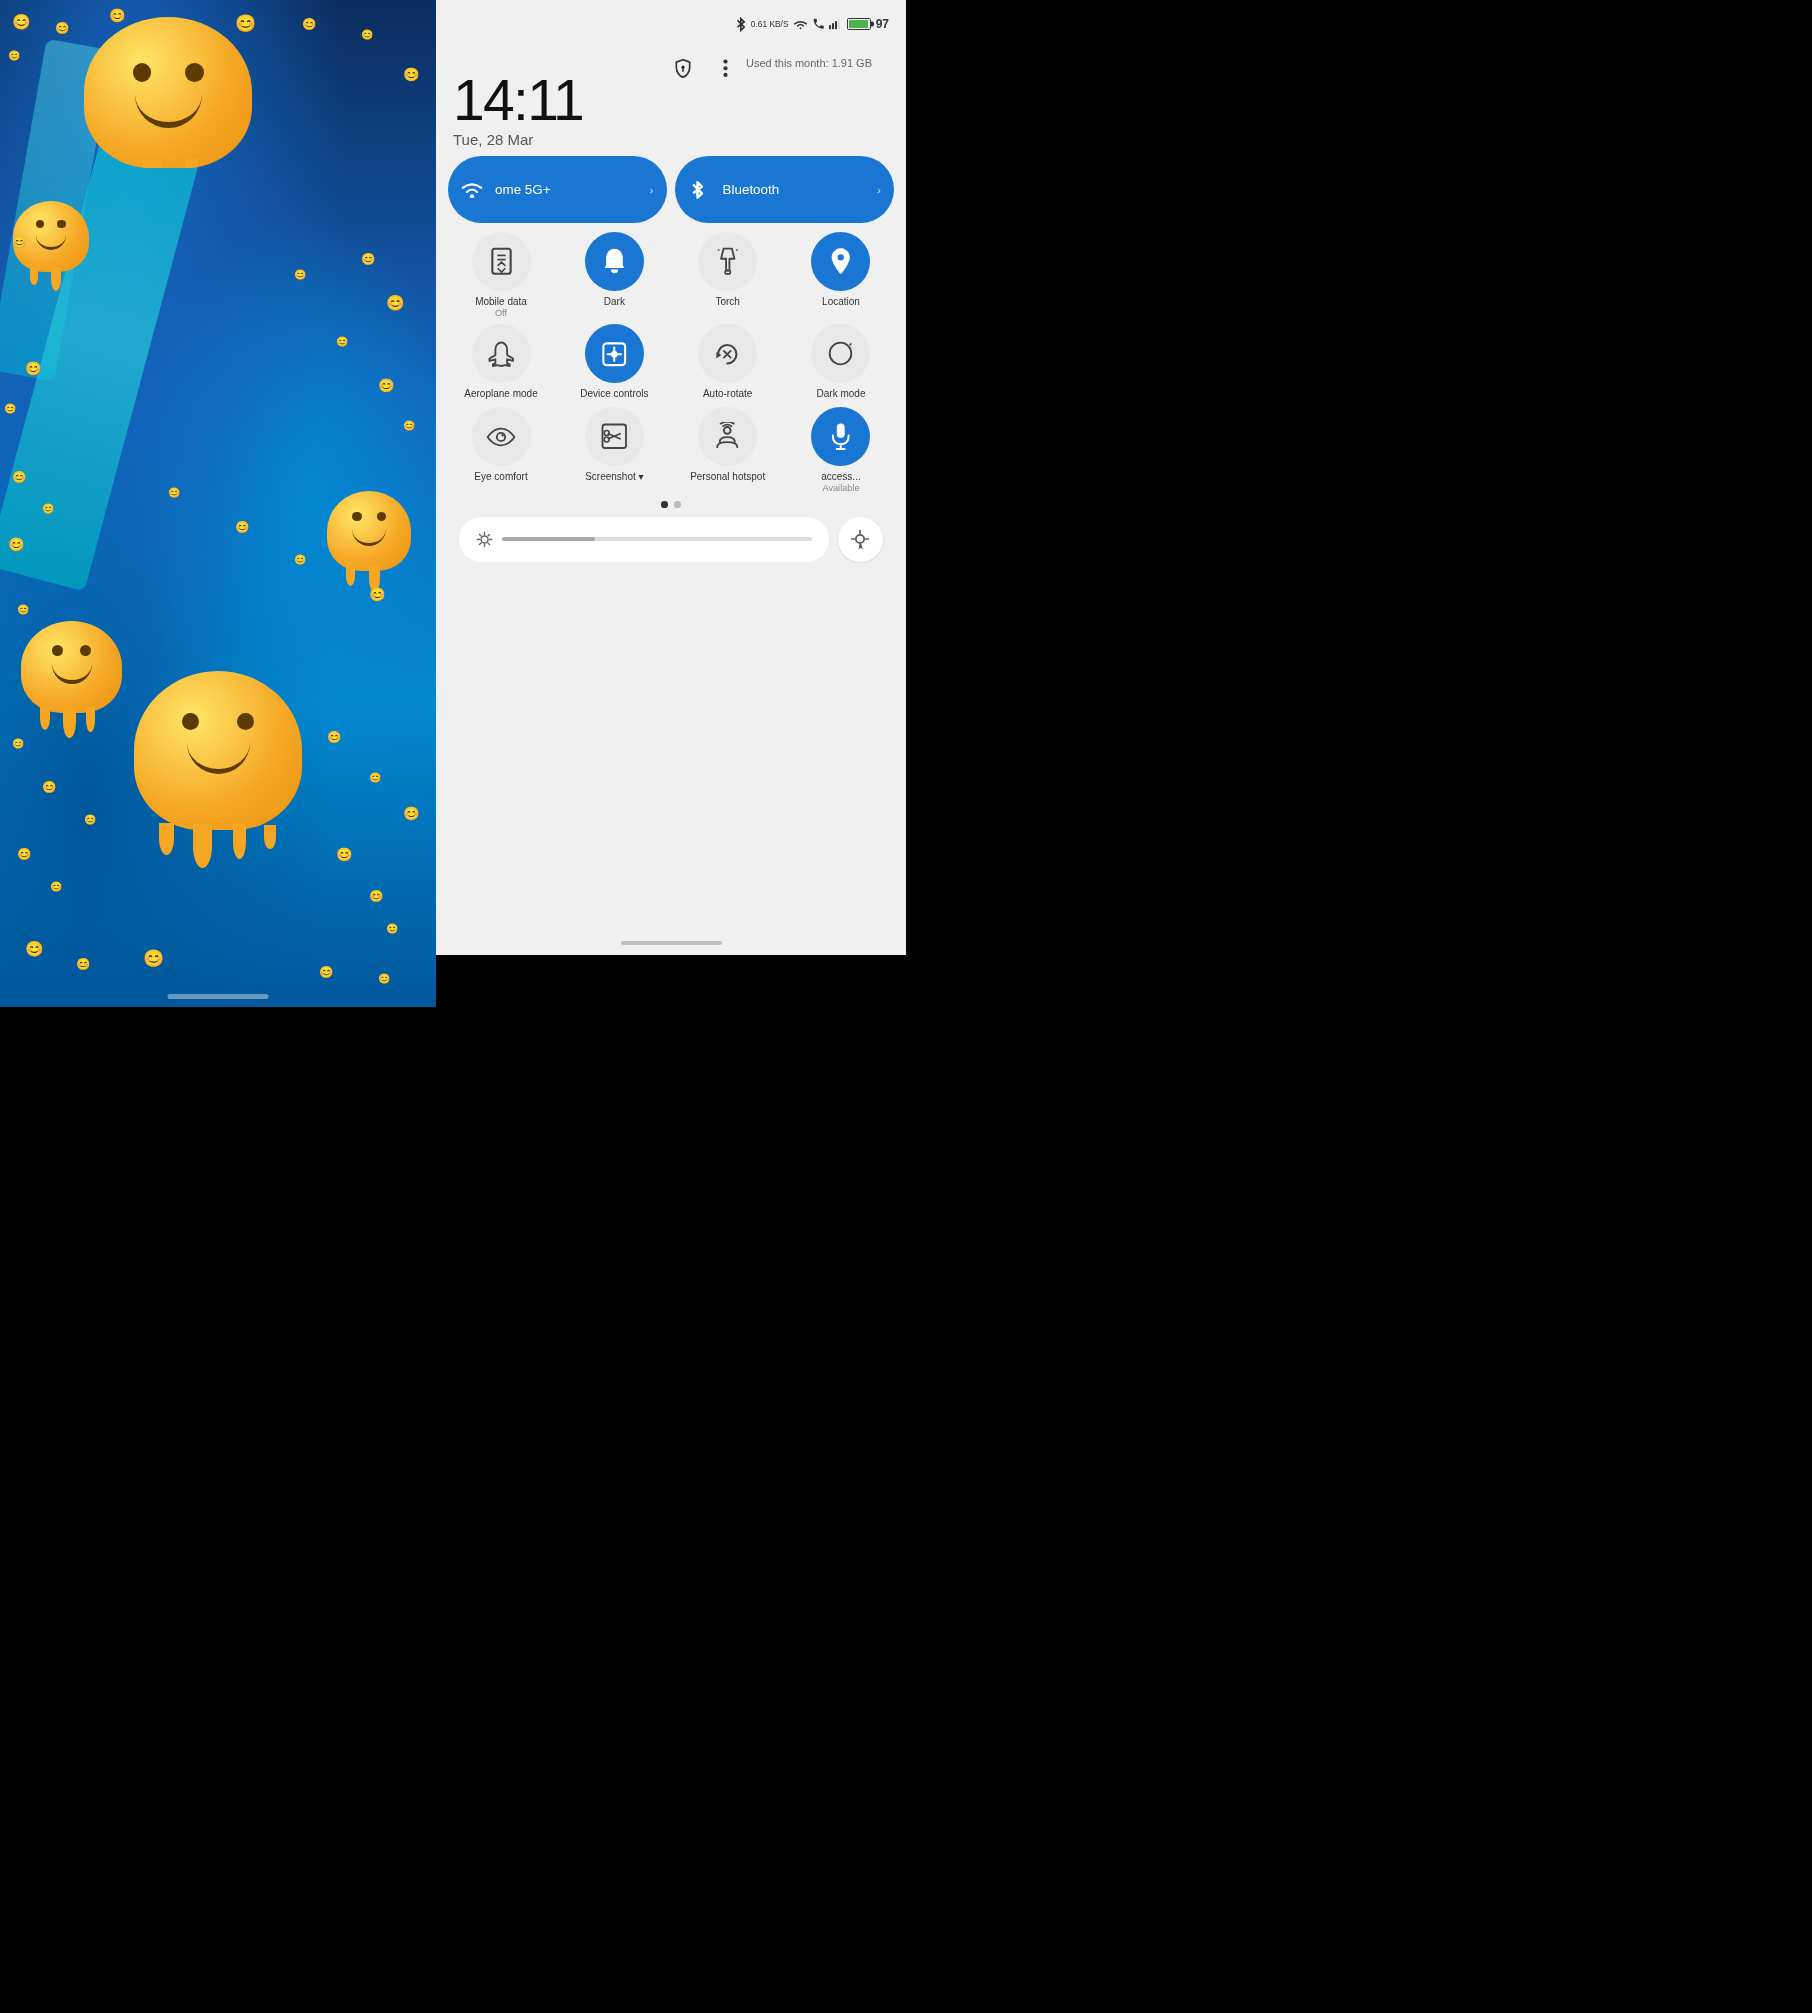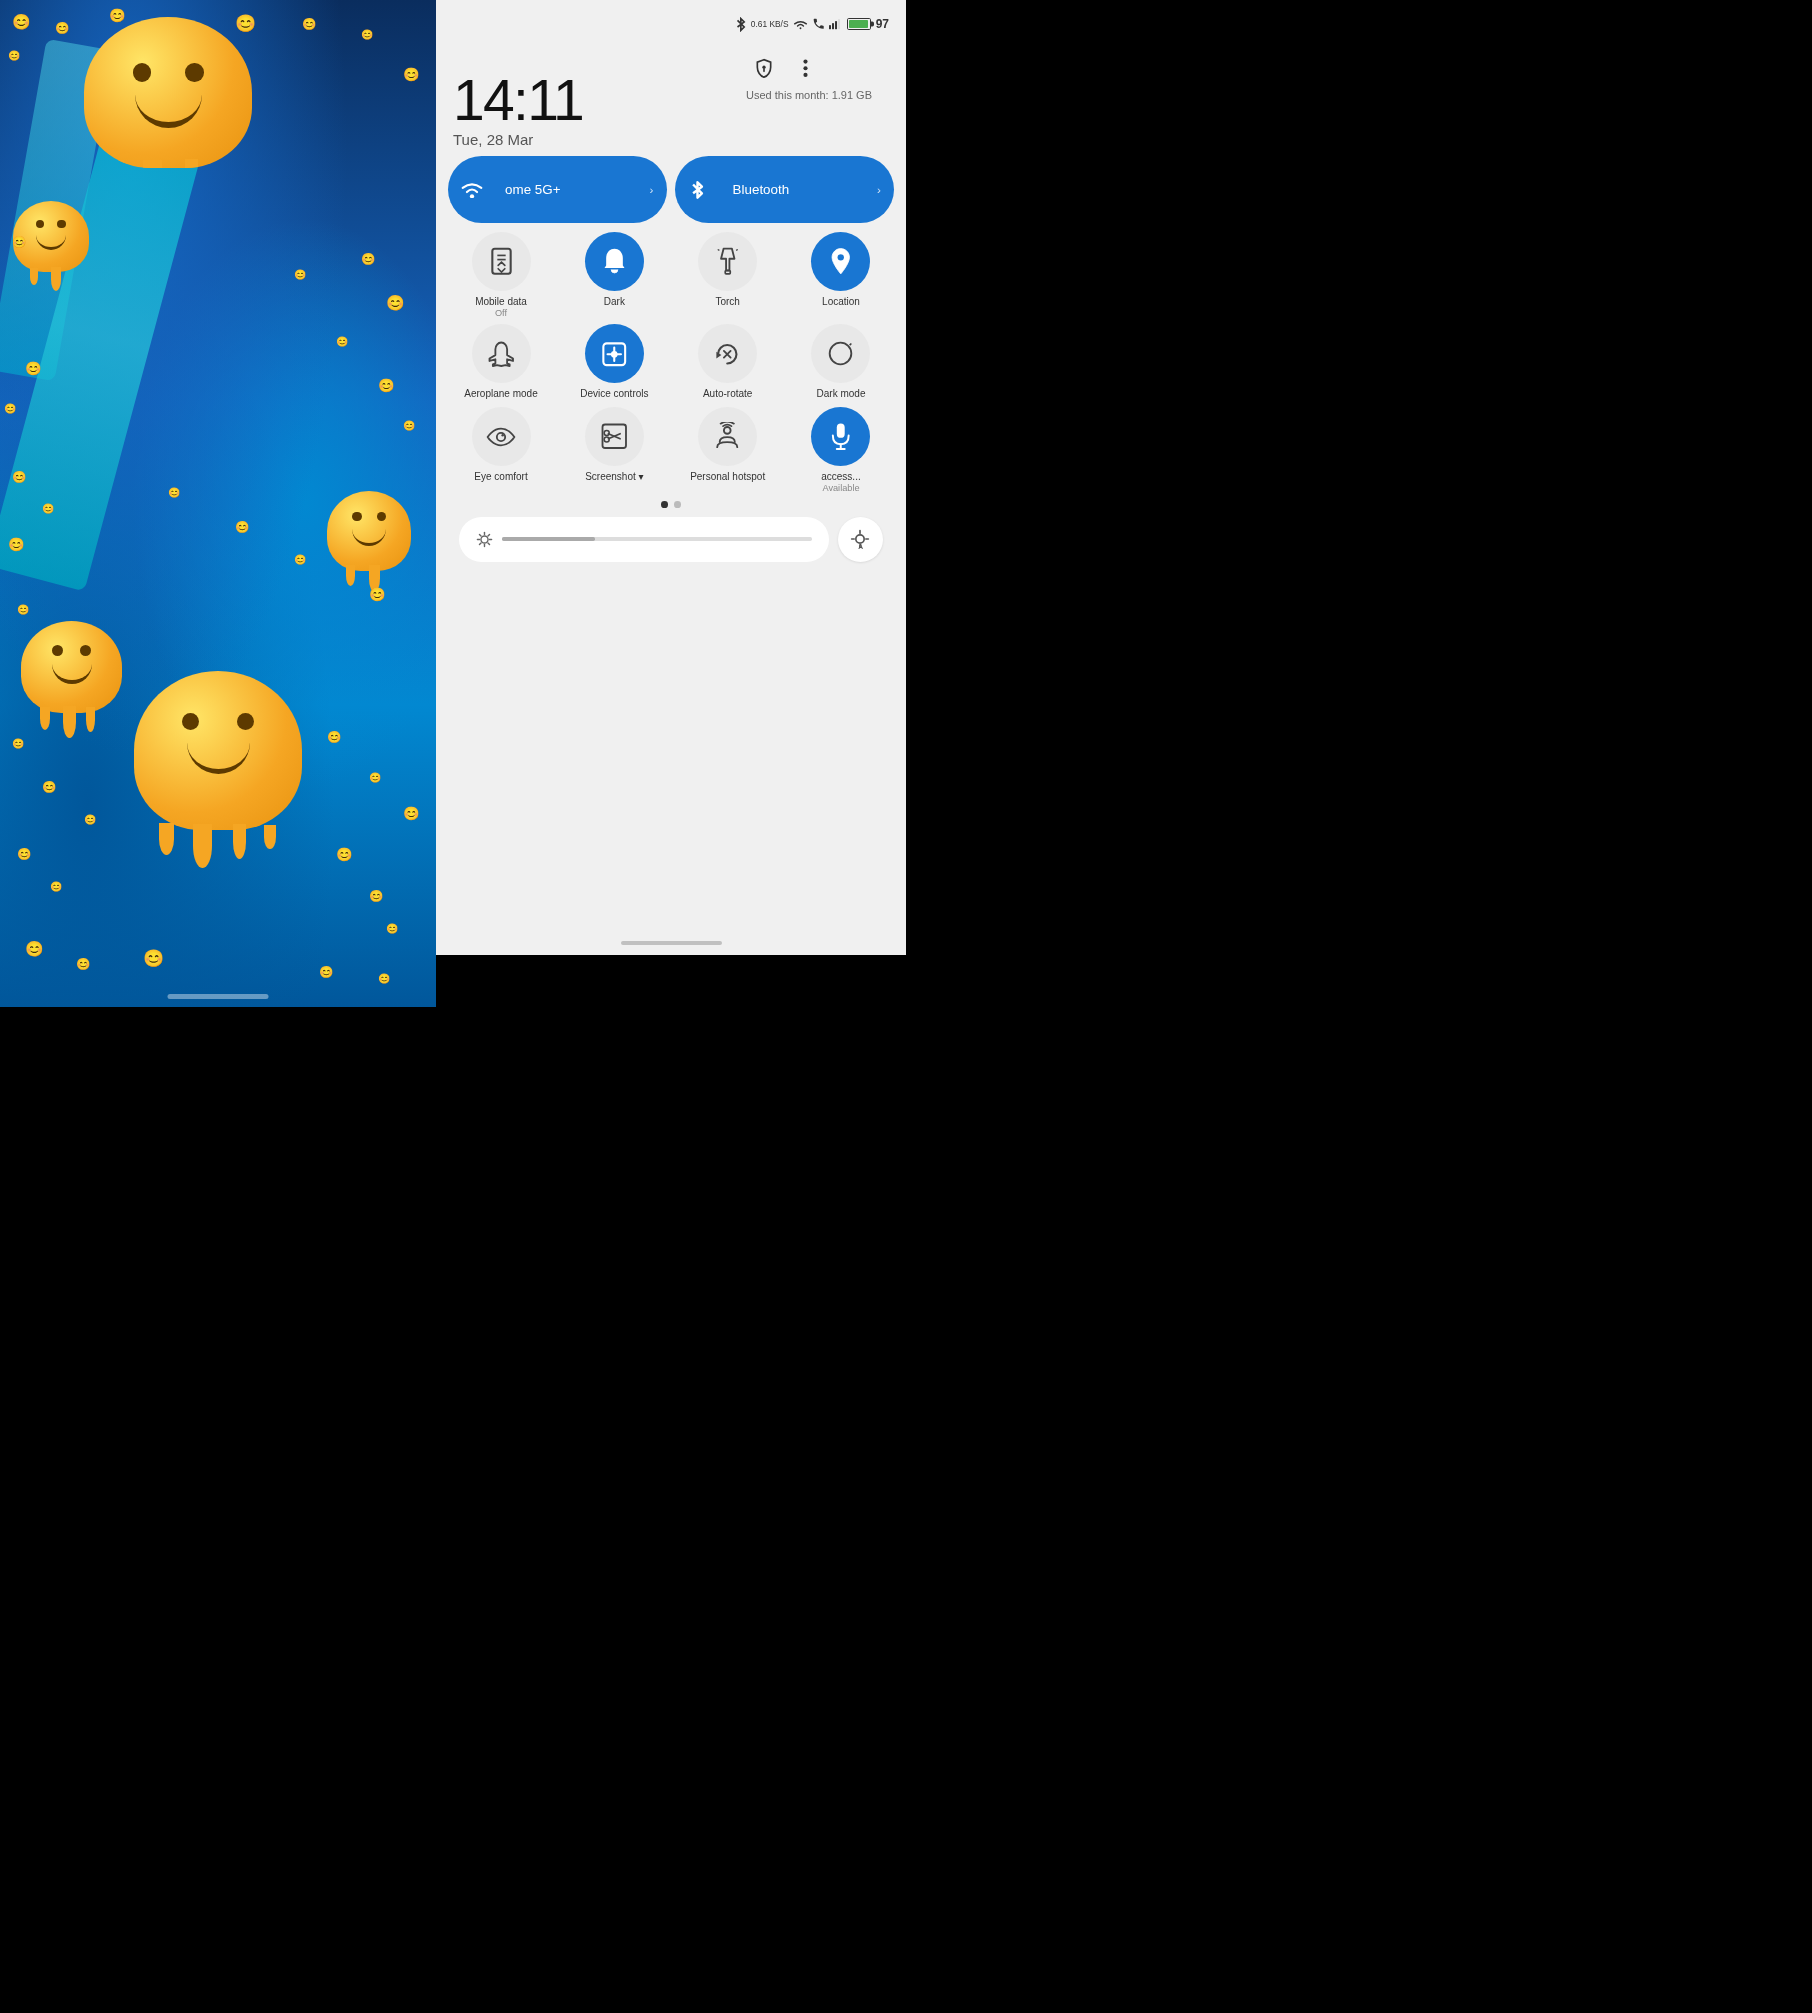--- a/index.html
+++ b/index.html
@@ -180,21 +180,21 @@
       margin-bottom: 8.4px;
     }
 
     .large-tile {
       flex: 1;
       height: 67px;
       border-radius: 42px;
       display: flex;
       align-items: center;
       padding: 0 13.4px;
-      gap: 19px;
+      gap: 9px;
       cursor: pointer;
       position: relative;
     }
 
     .large-tile.active {
       background: #1976d2;
       color: white;
     }
 
     .large-tile-icon {
@@ -548,21 +548,21 @@
       </div>
     </div>
   </div>
 
   <div class="header">
     <div class="time-date">
       <div class="time-display">14:11</div>
       <div class="date-display">Tue, 28 Mar</div>
     </div>
     <div class="header-actions">
-      <div style="display:flex;flex-direction:column;align-items:flex-start;gap:3.4px;">
+      <div style="display:flex;flex-direction:row;align-items:center;gap:3.4px;">
         <div style="display:flex;gap:6.7px;">
 
           <button class="header-icon-btn">
             <svg width="20" height="20" viewBox="0 0 24 24">
               <path d="M12 2L4 5v6c0 5.5 3.4 10.7 8 12 4.6-1.3 8-6.5 8-12V5L12 2z" fill="none" stroke="#333" stroke-width="2"></path>
               <circle cx="12" cy="11" r="2" fill="#333"></circle>
               <line x1="12" y1="13" x2="12" y2="16" stroke="#333" stroke-width="2" stroke-linecap="round"></line>
             </svg>
           </button>
 

